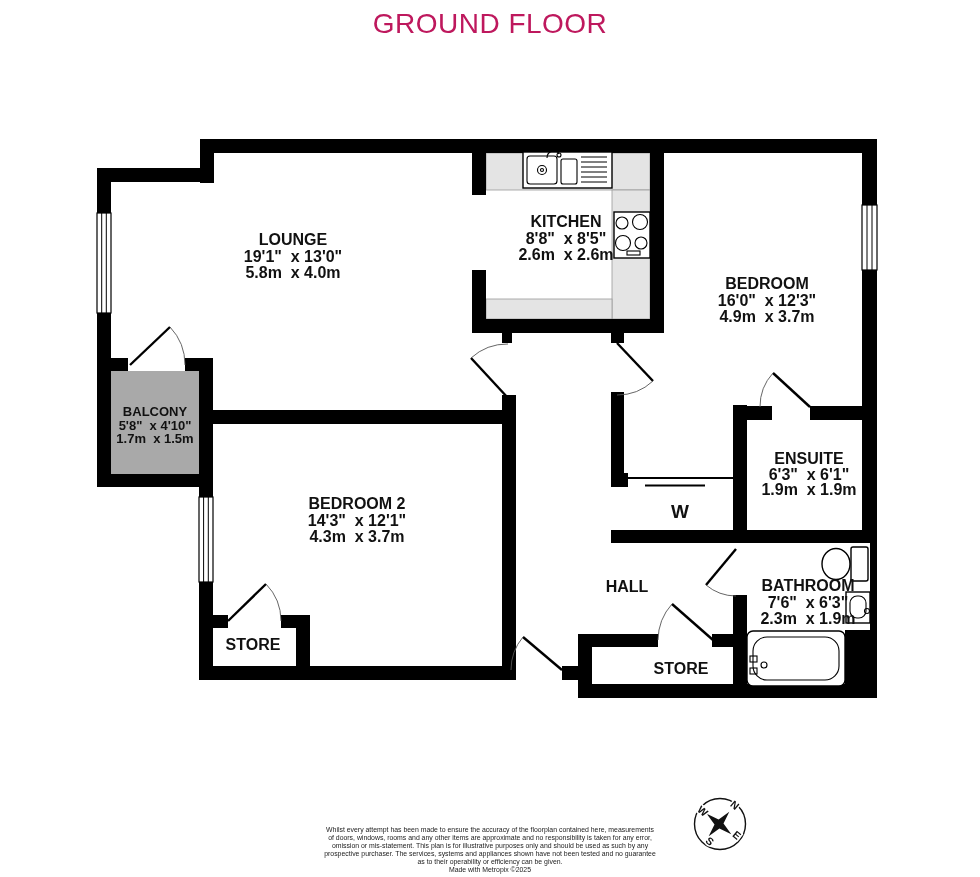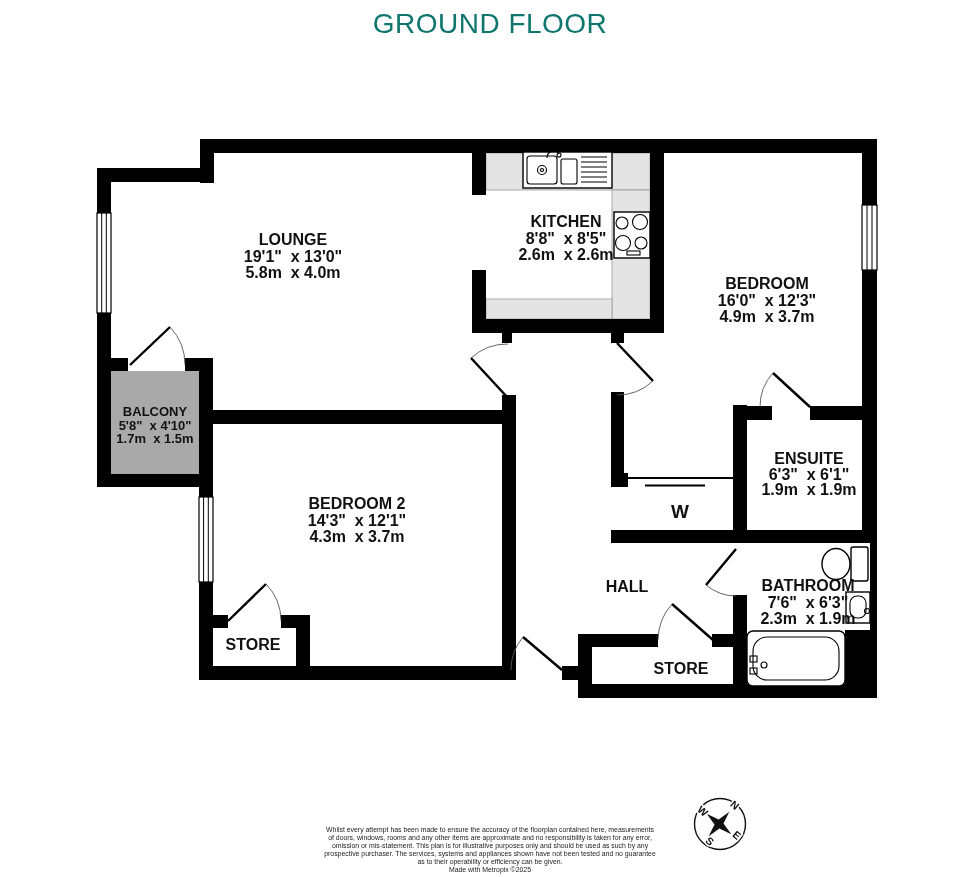--- a/index.html
+++ b/index.html
@@ -1,19 +1,19 @@
 <!DOCTYPE html>
 <html><head>
 <meta charset="utf-8">
 <style>
   html,body{margin:0;padding:0;background:#fff;}
   .page{position:relative;width:980px;height:877px;background:#ffffff;overflow:hidden;
         font-family:"Liberation Sans", sans-serif;}
   .title{position:absolute;top:8px;left:0;right:0;text-align:center;
-         font-size:28px;font-weight:400;color:#0f766e;letter-spacing:.5px;}
+         font-size:28px;font-weight:400;color:#be185d;letter-spacing:.5px;}
   .plan{position:absolute;left:0;top:0;}
   .footer{position:absolute;top:826px;left:250px;width:480px;text-align:center;
           font-size:6.9px;line-height:7.9px;color:#222;}
   
   text{fill:#111;font-family:"Liberation Sans", sans-serif;font-weight:bold;
        text-anchor:middle;white-space:pre;}
   .room-name{font-size:16px;}
   .room-dim{font-size:16px;}
   .small-name{font-size:13px;}
   .small-dim{font-size:13px;}

